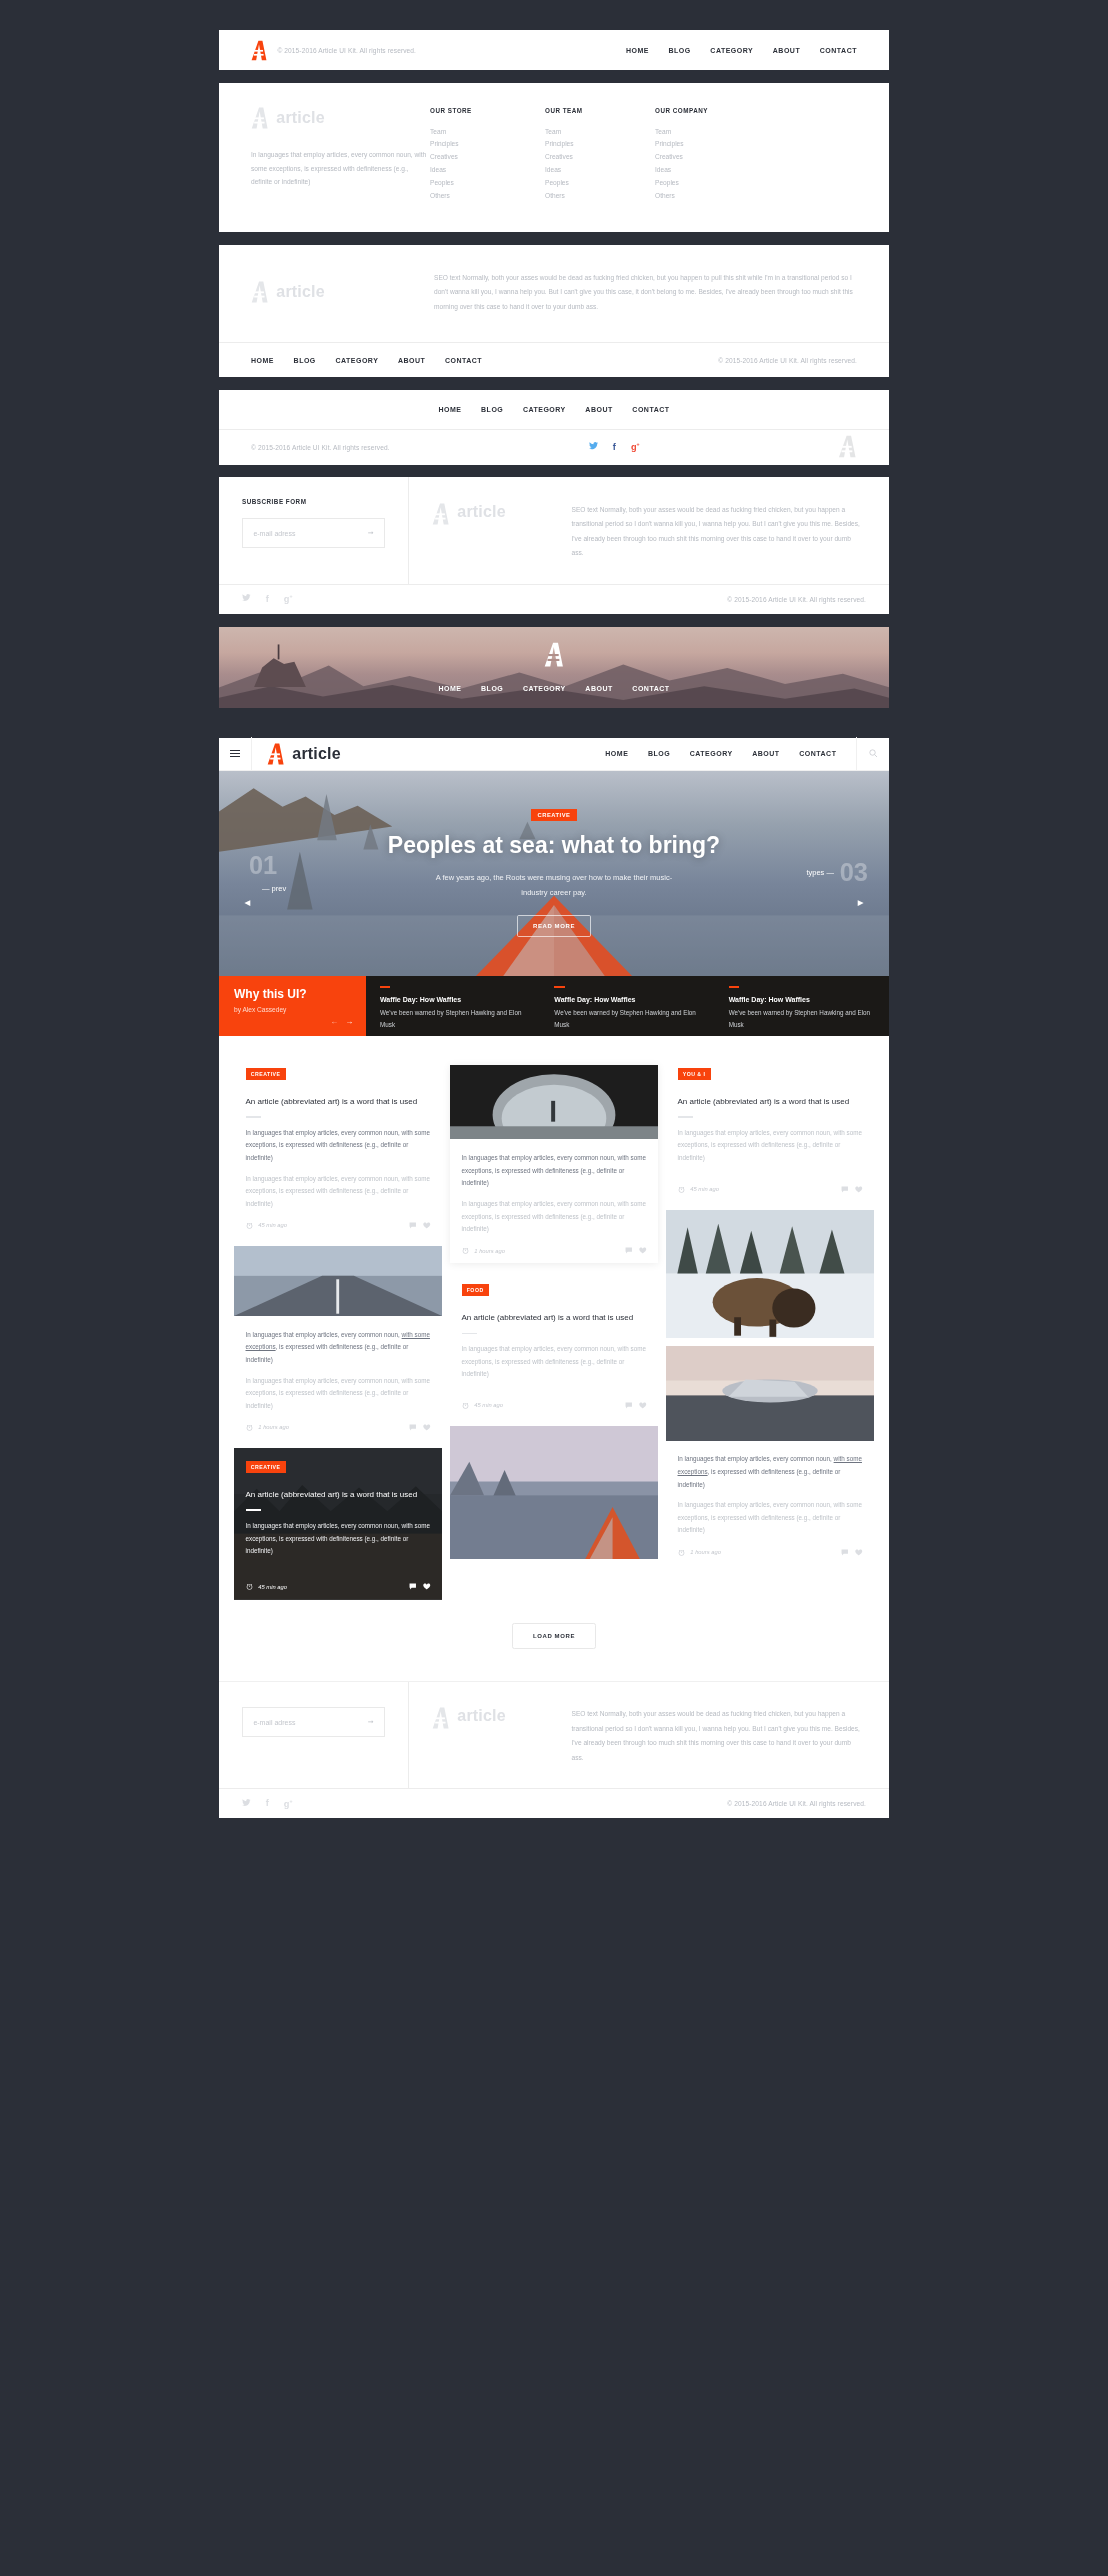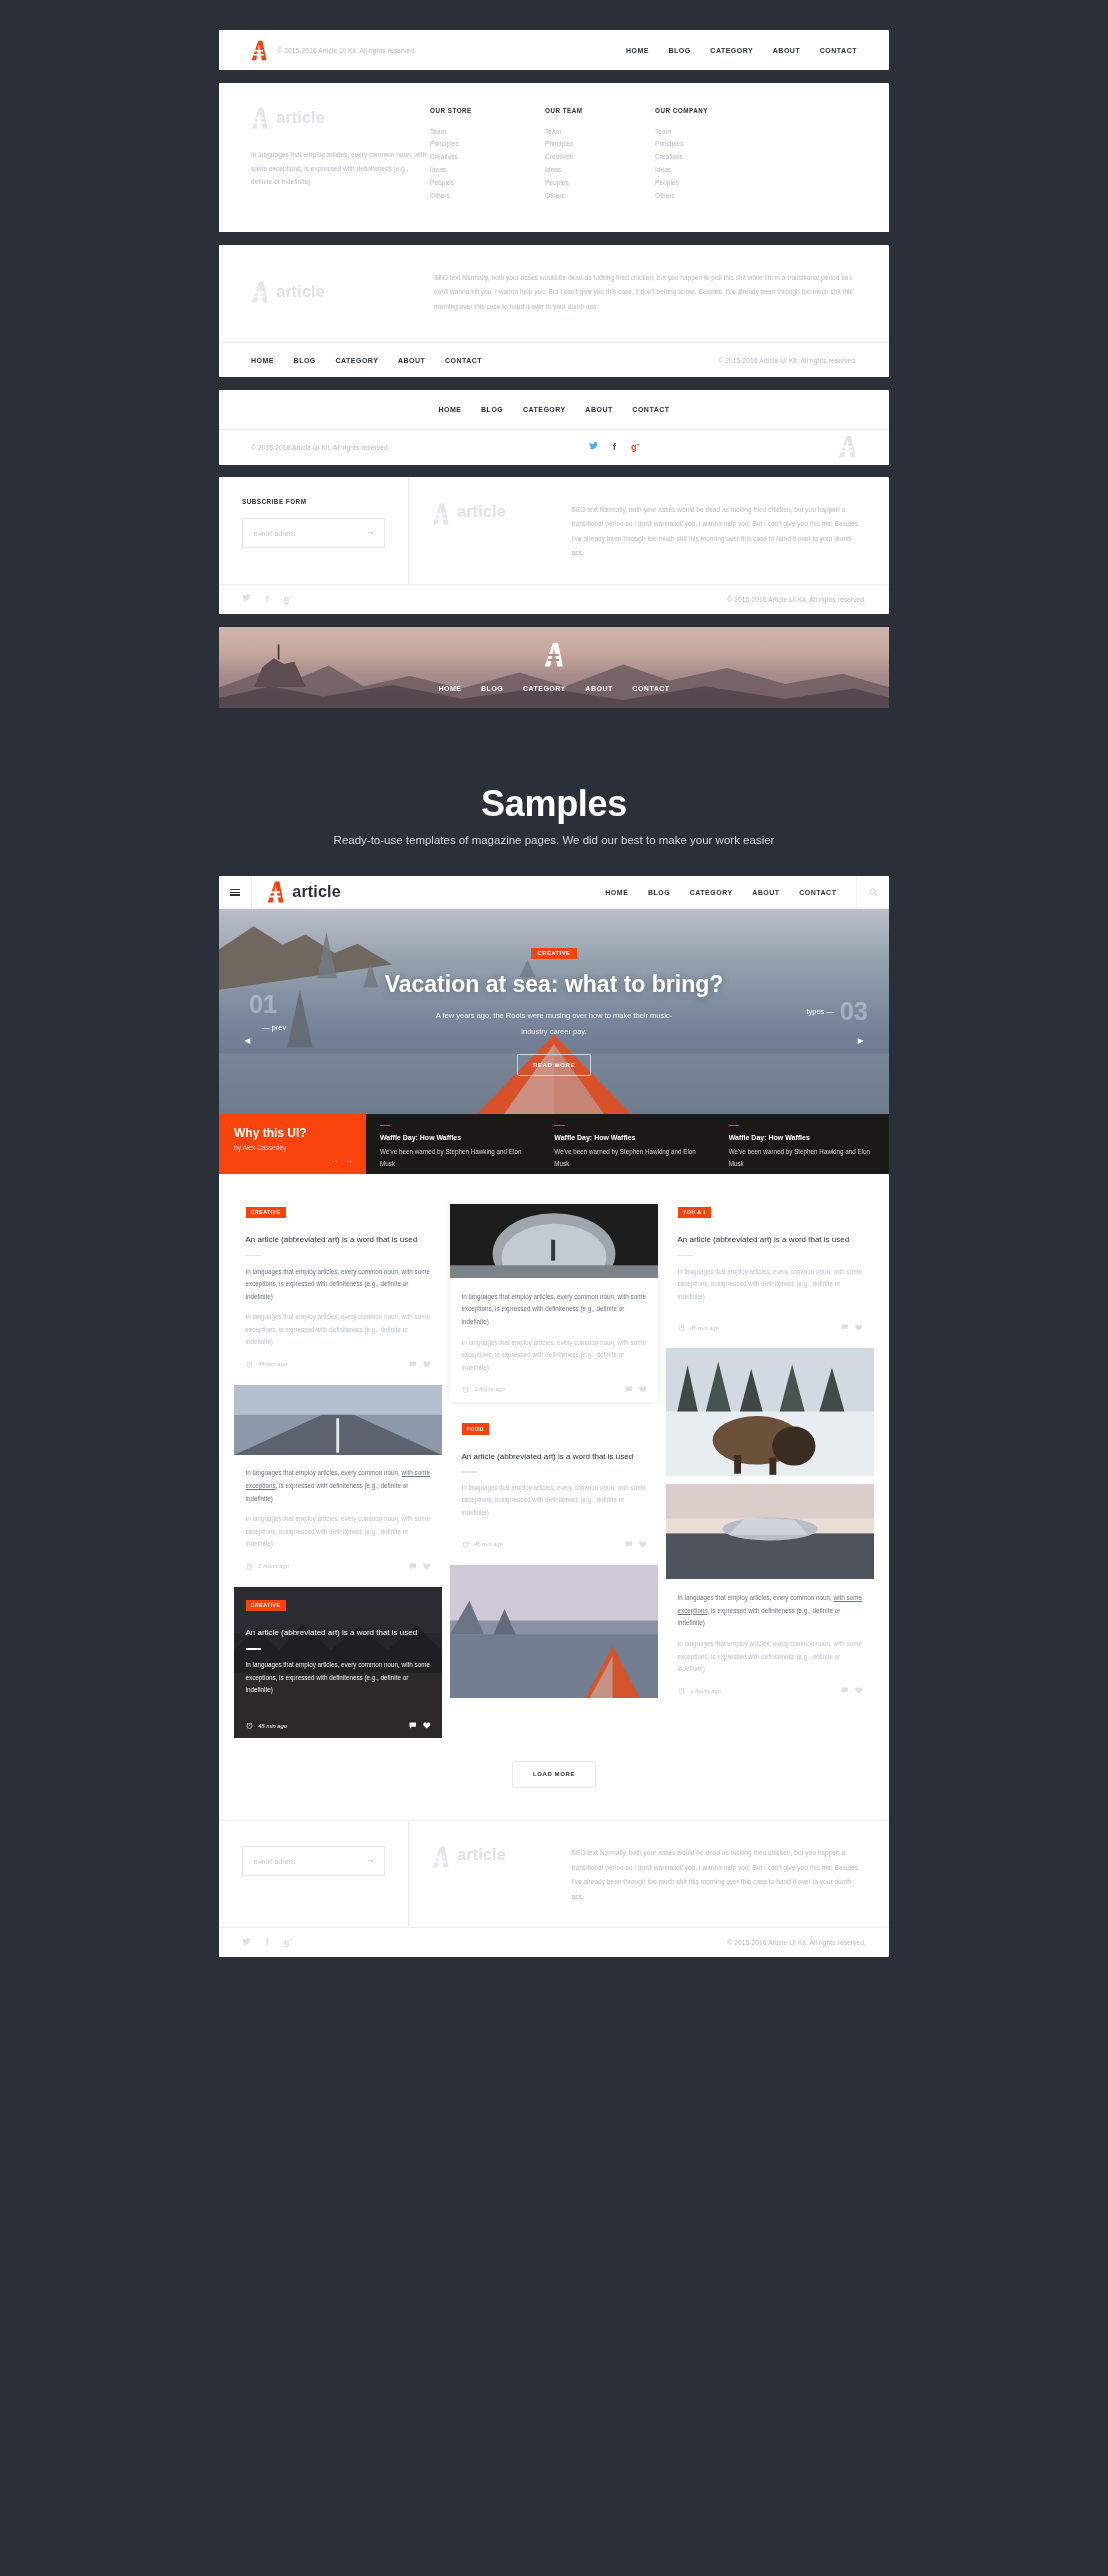--- a/index.html
+++ b/index.html
@@ -403,24 +403,20 @@
     </div>
     <div class="nav">
       <a href="#">HOME</a>
       <a href="#">BLOG</a>
       <a href="#">CATEGORY</a>
       <a href="#">ABOUT</a>
       <a href="#">CONTACT</a>
     </div>
   </div>
 
-  <div class="section-head" style="padding:78px 0 0;">
-    <div class="section-title">Samples</div>
-    <div class="section-sub">Ready-to-use templates of magazine pages. We did our best to make your work easier</div>
-  </div>
 
   <div class="sample" style="margin-top:30px;">
 
     <div class="topbar">
       <div style="display:flex;align-items:center;">
         <div class="burger-box">
           <div class="burger">
               <i></i>
               <i></i>
               <i></i>
@@ -483,21 +479,21 @@
         <span class="hero-num">01</span>
         <span class="hero-lbl">— prev</span>
       </div>
       <div class="hero-nav next">
         <span class="hero-lbl">types —</span>
         <span class="hero-num">03</span>
       </div>
       <span class="hero-caret l">◀</span>
       <span class="hero-caret r">▶</span>
       <div class="hero-badge">CREATIVE</div>
-      <div class="hero-title">Vacation at sea: what to bring?</div>
+      <div class="hero-title">Peoples at sea: what to bring?</div>
       <div class="hero-desc">A few years ago, the Roots were musing over how to make their music-industry career pay.</div>
       <div class="read-more">READ MORE</div>
     </div>
 
     <div class="feat">
       <div class="feat-why">
         <h3>Why this UI?</h3>
         <p>by Alex Cassedey</p>
         <div class="feat-arrows">
           <span class="a1">←</span>

